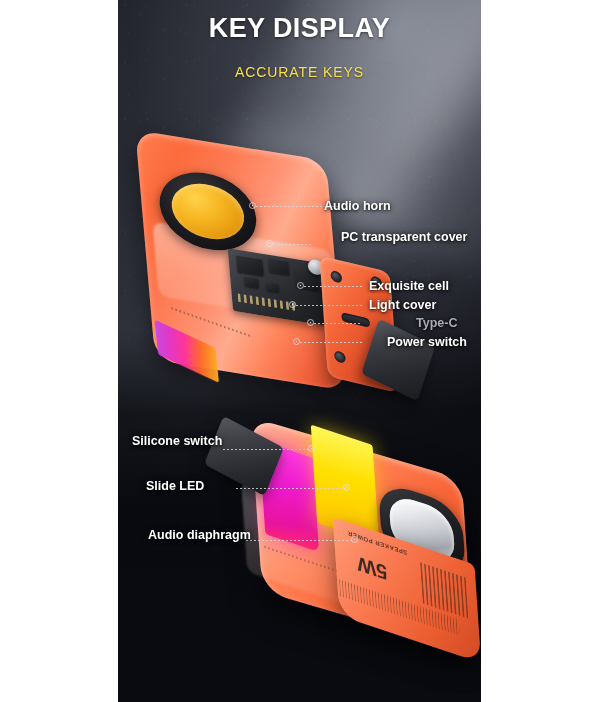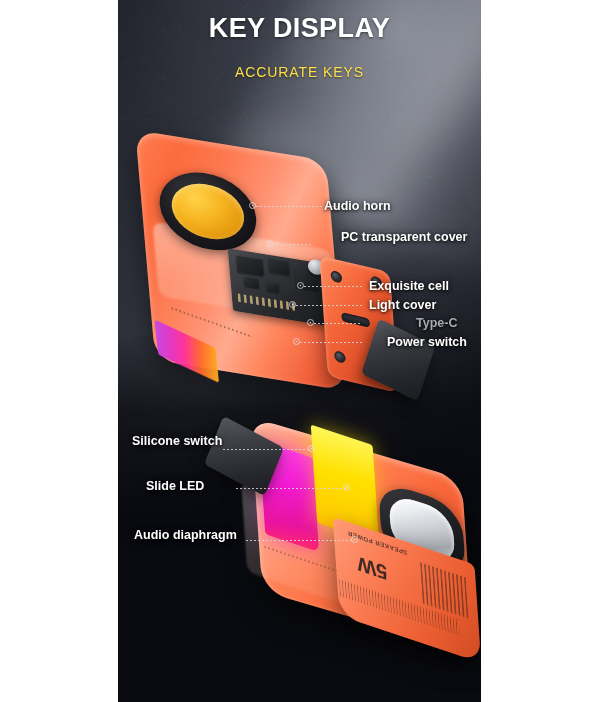--- a/index.html
+++ b/index.html
@@ -458,16 +458,16 @@
 
     <div class="label" style="left:206px; top:199px;">Audio horn</div>
     <div class="label" style="left:206px; top:230px;margin-left:17px;">PC transparent cover</div>
     <div class="label" style="left:251px; top:279px;">Exquisite cell</div>
     <div class="label" style="left:251px; top:298px;">Light cover</div>
     <div class="label muted" style="left:251px; top:316px;margin-left:47px;">Type-C</div>
     <div class="label" style="left:251px; top:335px;padding-left:18px;">Power switch</div>
 
     <div class="label left" style="left:14px; top:434px;">Silicone switch</div>
     <div class="label left" style="left:28px; top:479px;">Slide LED</div>
-    <div class="label left" style="left:16px; top:528px;">Audio diaphragm</div>
+    <div class="label left" style="left:30px; top:528px;">Audio diaphragm</div>
 
   </div>
 </div>
 
 </body></html>

